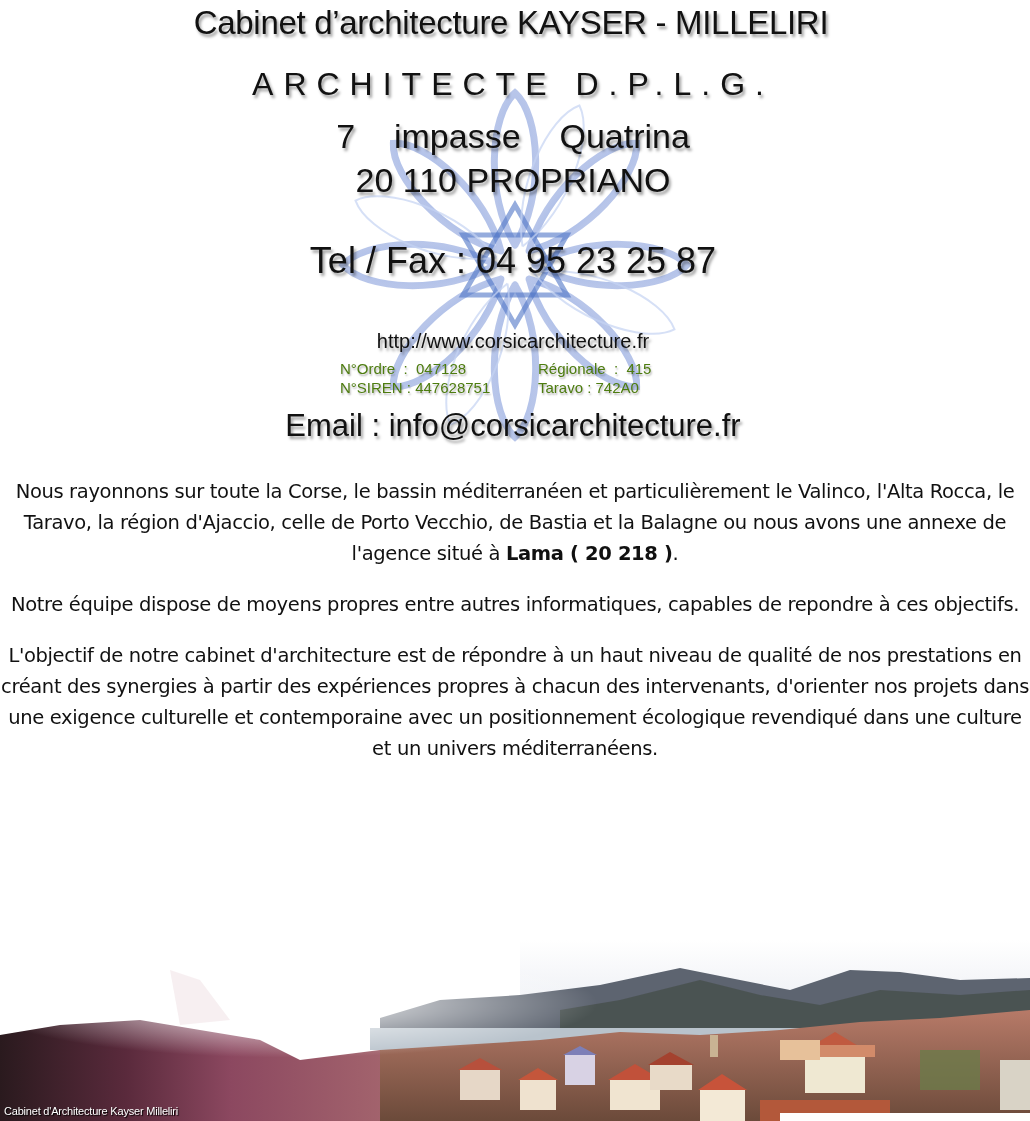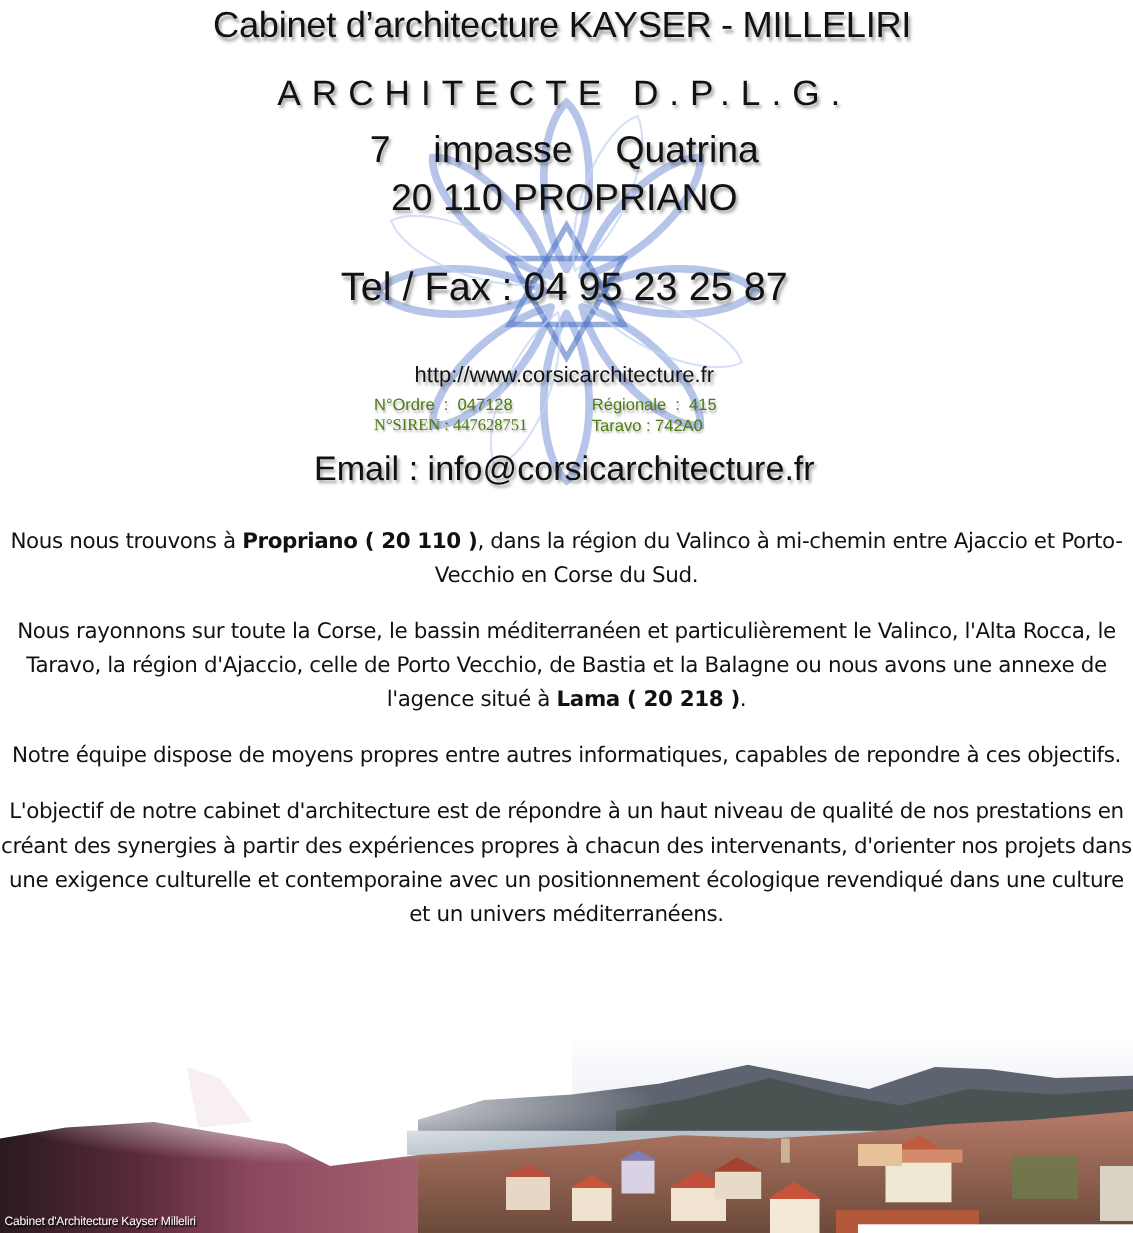--- a/index.html
+++ b/index.html
@@ -15,21 +15,21 @@
   .h-title   { top: 4px;   font-size: 33px; letter-spacing: -0.3px; left: -4px; }
   .h-sub     { top: 66px;  font-size: 32px; letter-spacing: 10px; left: -2px; }
   .h-street  { top: 117px; font-size: 34px; word-spacing: 10px; left: -2px; }
   .h-city    { top: 161px; font-size: 34px; left: -2px; }
   .h-tel     { top: 240px; font-size: 36px; left: -2px; }
   .h-web     { top: 330px; font-size: 20px; left: -2px; }
   .h-reg     { position: absolute; font-size: 15px; color: #4d7c0f;
                text-shadow: 1px 2px 2px rgba(0,0,0,0.3); white-space: nowrap; }
   .h-reg1a { left: 340px; top: 360px; }
   .h-reg1b { left: 538px; top: 360px; }
-  .h-reg2a { left: 340px; top: 379px; font-family: Liberation Serif, serif; }
+  .h-reg2a { left: 340px; top: 379px; }
   .h-reg2b { left: 538px; top: 379px; }
   .h-mail    { top: 408px; font-size: 31px; left: -2px; }
 
   .content { position: absolute; left: 0; top: 476px; width: 1030px; }
   .para { margin: 0 auto 20px; width: 1030px; text-align: center;
           font-family: "DejaVu Sans", sans-serif; font-size: 19.5px; line-height: 31px;
           letter-spacing: -0.35px; color: #111; }
   .para b { font-weight: bold; }
 
   .panorama { position: absolute; left: 0; top: 940px; width: 1030px; height: 181px; overflow: hidden; text-align: right; }
@@ -78,21 +78,20 @@
   <div class="hline h-tel">Tel / Fax : 04 95 23 25 87</div>
   <div class="hline h-web">http://www.corsicarchitecture.fr</div>
   <div class="h-reg h-reg1a" style="white-space:pre;">N°Ordre  :  047128</div>
   <div class="h-reg h-reg1b" style="white-space:pre;">Régionale  :  415</div>
   <div class="h-reg h-reg2a">N°SIREN : 447628751</div>
   <div class="h-reg h-reg2b">Taravo : 742A0</div>
   <div class="hline h-mail">Email : info@corsicarchitecture.fr</div>
 </div>
 
 <div class="content">
-  <p class="para"><span>Nous nous trouvons à </span><b>Propriano ( 20 110 )</b><span>, dans la région du Valinco à mi-chemin entre Ajaccio et Porto-Vecchio en Corse du Sud.</span></p>
   <p class="para"><span>Nous rayonnons sur toute la Corse, le bassin méditerranéen et particulièrement le Valinco, l'Alta Rocca, le Taravo, la région d'Ajaccio, celle de Porto Vecchio, de Bastia et la Balagne ou nous avons une annexe de l'agence situé à </span><b>Lama ( 20 218 )</b><span>.</span></p>
   <p class="para">Notre équipe dispose de moyens propres entre autres informatiques, capables de repondre à ces objectifs.</p>
   <p class="para">L'objectif de notre cabinet d'architecture est de répondre à un haut niveau de qualité de nos prestations en créant des synergies à partir des expériences propres à chacun des intervenants, d'orienter nos projets dans une exigence culturelle et contemporaine avec un positionnement écologique revendiqué dans une culture et un univers méditerranéens.</p>
 </div>
 
 <div class="panorama">
   <svg width="1030" height="181" viewBox="0 0 1030 181">
     <defs>
       <linearGradient id="sky" x1="0" y1="0" x2="0" y2="1">
         <stop offset="0" stop-color="#ffffff"></stop>

